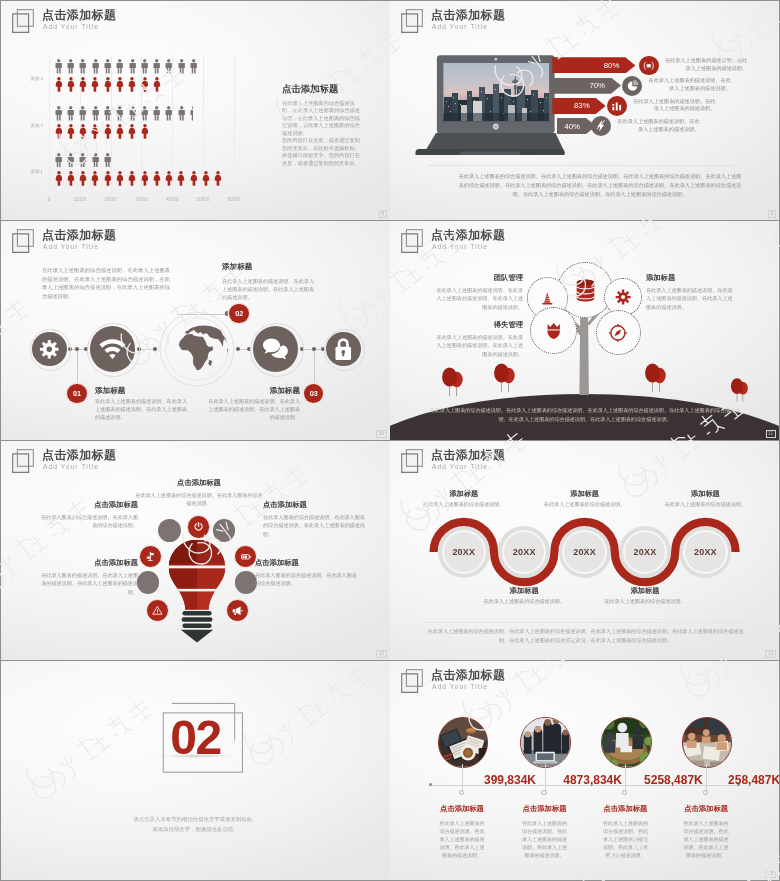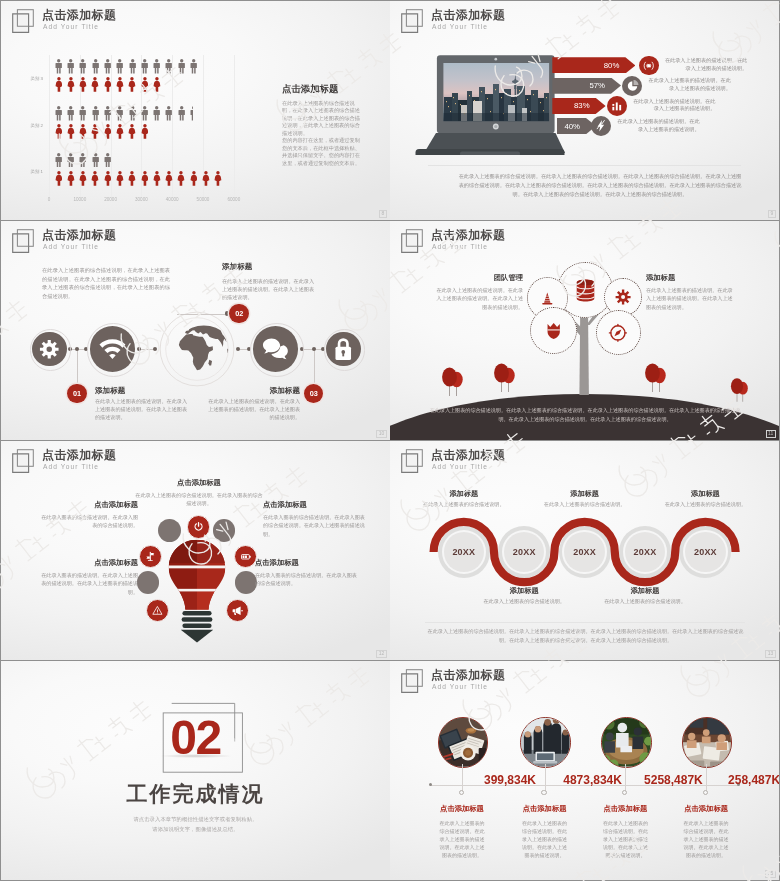--- a/index.html
+++ b/index.html
@@ -442,21 +442,21 @@
           <g fill="none" stroke="#fff" stroke-width="1.5" stroke-linecap="round">
             <path d="M6.0 5.6a9.5 9.5 0 0 0 0 12.8"></path>
             <path d="M18.0 5.6a9.5 9.5 0 0 1 0 12.8"></path>
             <path d="M9.3 9.2a4.6 4.6 0 0 0 0 5.6"></path>
             <path d="M14.7 9.2a4.6 4.6 0 0 1 0 5.6"></path>
           </g>
           <circle cx="12" cy="12" r="2.9" fill="#fff"></circle>
         </svg>
       </div>
       <div class="rtxt" style="left:271.2px;top:56.0px;width:86px">在此录入上述图表的描述说明。在此录入上述图表的描述说明。</div>
-      <div class="abar" style="left:162.3px;top:76.5px;width:68.7px;background:#6d6462">57%</div>
+      <div class="abar" style="left:162.3px;top:76.5px;width:68.7px;background:#6d6462">70%</div>
       <div class="cir" style="left:232.4px;top:74.8px;width:19.8px;height:19.8px;background:#6d6462">
         <svg viewBox="0 0 24 24" width="13.5" height="13.5">
           <path d="M11.2 4.0a8.4 8.4 0 1 0 8.8 8.8H11.2Z" fill="#fff"></path>
           <path d="M13.4 1.8v8.7h8.8a8.9 8.9 0 0 0-8.8-8.7Z" fill="#fff" opacity=".5"></path>
         </svg>
       </div>
       <div class="rtxt" style="left:254.8px;top:76.2px;width:86px">在此录入上述图表的描述说明。在此录入上述图表的描述说明。</div>
       <div class="abar" style="left:162.3px;top:96.8px;width:53.3px;background:#a9271b">83%</div>
       <div class="cir" style="left:217.0px;top:95.1px;width:19.8px;height:19.8px;background:#a9271b">
         <svg viewBox="0 0 24 24" width="13.5" height="13.5">
@@ -657,20 +657,24 @@
             <path d="M12 20.4v2.0"></path>
             <path d="M1.6 12h2.0"></path>
             <path d="M20.4 12h2.0"></path>
           </g>
         </svg>
       </div>
       <div class="it" style="left:43px;top:52px;width:90px;text-align:right">
         <div class="t">团队管理</div>
         <div class="x">在此录入上述图表的描述说明。在此录入上述图表的描述说明。在此录入上述图表的描述说明。</div>
       </div>
+      <div class="it" style="left:43px;top:99px;width:90px;text-align:right">
+        <div class="t">得失管理</div>
+        <div class="x">在此录入上述图表的描述说明。在此录入上述图表的描述说明。在此录入上述图表的描述说明。</div>
+      </div>
       <div class="it" style="left:256px;top:52px;width:90px;text-align:left">
         <div class="t">添加标题</div>
         <div class="x">在此录入上述图表的描述说明。在此录入上述图表的描述说明。在此录入上述图表的描述说明。</div>
       </div>
       <div class="foot">在此录入上图表的综合描述说明。在此录入上述图表的综合描述说明。在此录入上述图表的综合描述说明。在此录入上述图表的综合描述说明。在此录入上述图表的综合描述说明。在此录入上述图表的综合描述说明。</div>
       <div class="pg">11</div>
     </div>
     <div class="slide s5">
       <div class="hdr">
 <svg class="ic" viewBox="0 0 24 25">
@@ -824,21 +828,20 @@
       <div class="pg">13</div>
     </div>
     <div class="slide s7">
       <svg style="position:absolute;left:159px;top:39.5px" width="86" height="74" viewBox="0 0 86 74">
         <path d="M11.7 2.4 H74.7 V37.7" fill="none" stroke="#8d8d8d" stroke-width="0.9"></path>
         <path d="M74.7 37.7 V40.5" fill="none" stroke="#b5b5b5" stroke-width="0.9"></path>
         <rect x="3.2" y="11.9" width="79.2" height="59.3" fill="none" stroke="#8d8d8d" stroke-width="0.9"></rect>
       </svg>
       <div class="num" style="top:53.0px">02</div>
       <div style="position:absolute;left:158px;top:93.0px;width:74px;height:4px;background:radial-gradient(ellipse at center,rgba(110,100,98,.30),rgba(110,100,98,0) 70%)"></div>
-      <div class="big" style="top:121.0px">工作完成情况</div>
       <div class="sub" style="top:155.0px">请点击录入本章节的概括性描述文字或者复制粘贴。</div>
       <div class="sub" style="top:165.0px">请添加说明文字，图像描述及总结。</div>
     </div>
     <div class="slide s8">
       <div class="hdr">
 <svg class="ic" viewBox="0 0 24 25">
           <rect x="5.4" y="0.7" width="15.9" height="16.6" fill="none" stroke="#8a8a8a" stroke-width="1.05"></rect>
           <path d="M0.7 4.8 H16.6 V23.4 H0.7 Z" fill="#f3f3f3" stroke="#7b7b7b" stroke-width="1.15"></path>
           <path d="M5.4 4.8 V17.3 H16.6" fill="none" stroke="#8a8a8a" stroke-width="1.05"></path>
         </svg>

